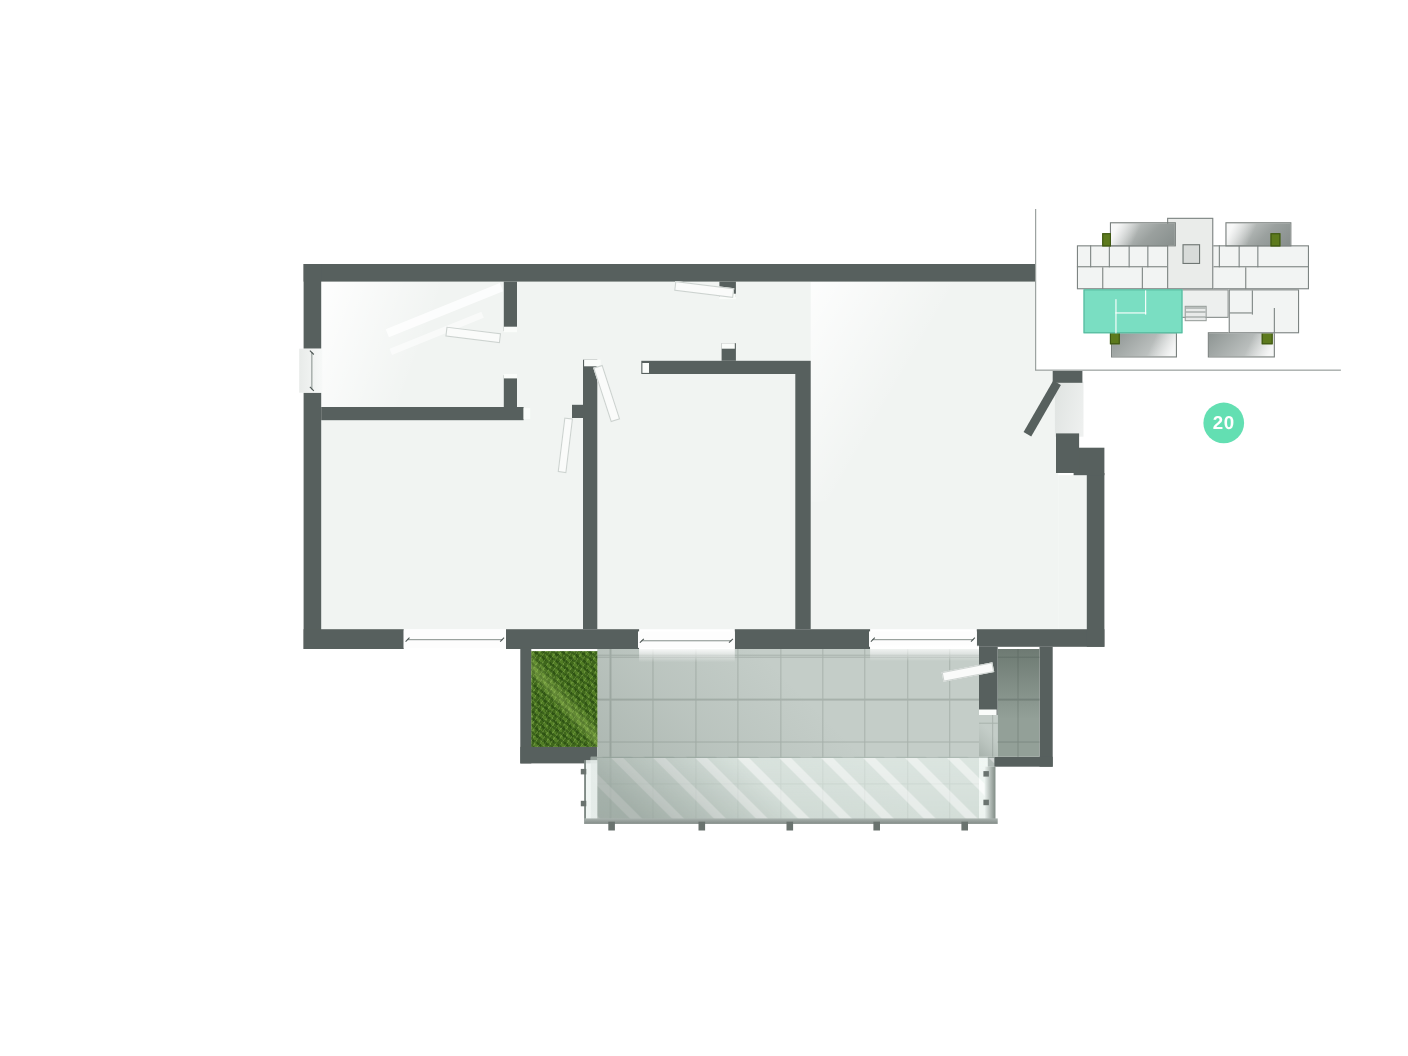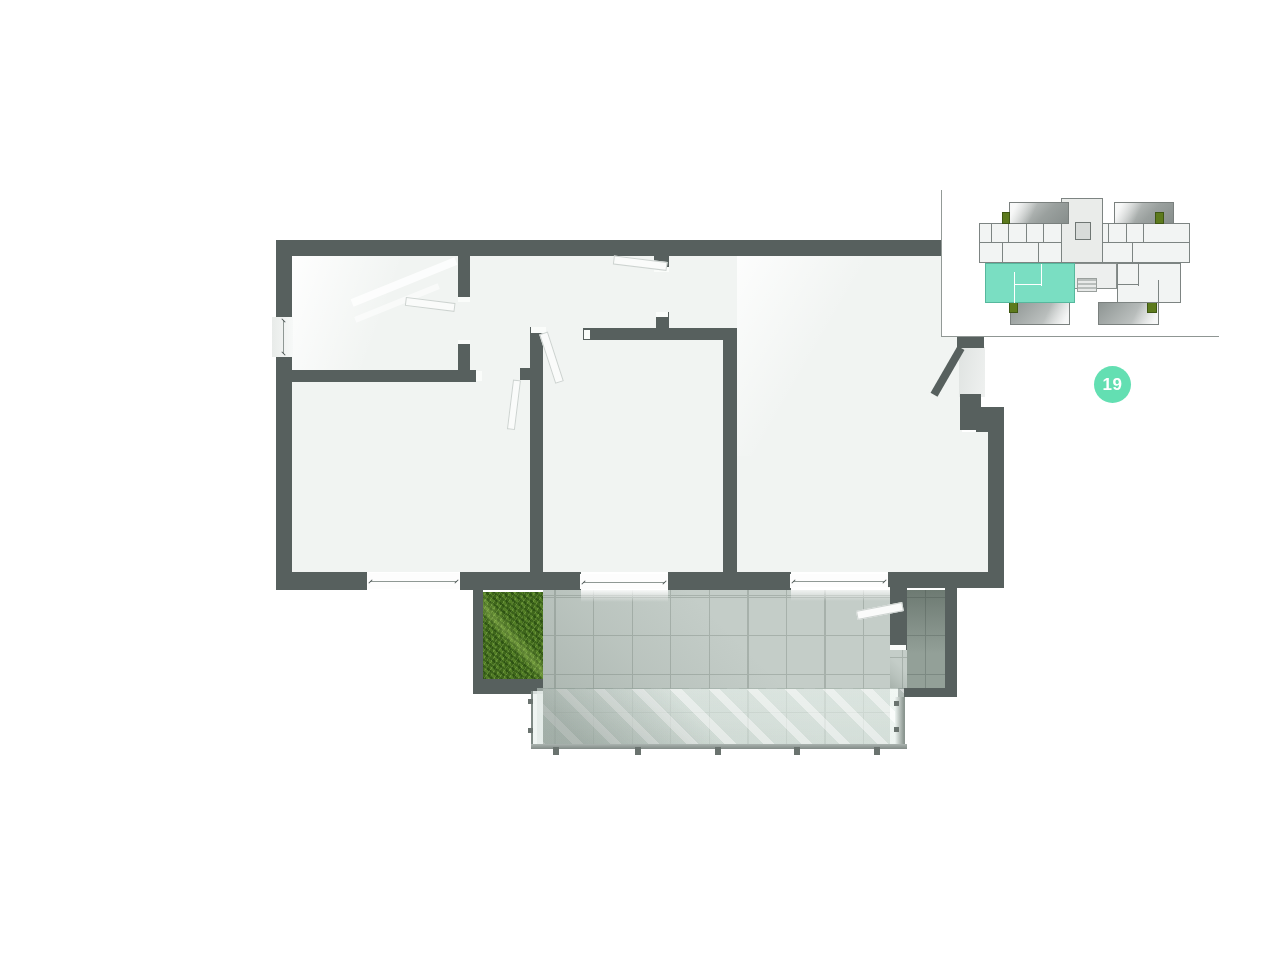--- a/index.html
+++ b/index.html
@@ -208,16 +208,16 @@
     </div>
 
     <div class="abs" style="left:43px;top:73px;width:90px;height:40px;background:var(--keyplan_unit);border:1px solid #56b89d;box-sizing:border-box">
       <div class="kwline" style="left:28px;top:8px;width:1px;height:31px"></div>
       <div class="kwline" style="left:55px;top:0;width:1px;height:22px"></div>
       <div class="kwline" style="left:28px;top:20px;width:28px;height:1px"></div>
     </div>
   </div>
 
   <div class="badge" style="left:1094px;top:366px;width:37px;height:37px">
-    <span>19</span>
+    <span>20</span>
   </div>
 
 </div>
 
 </body></html>

